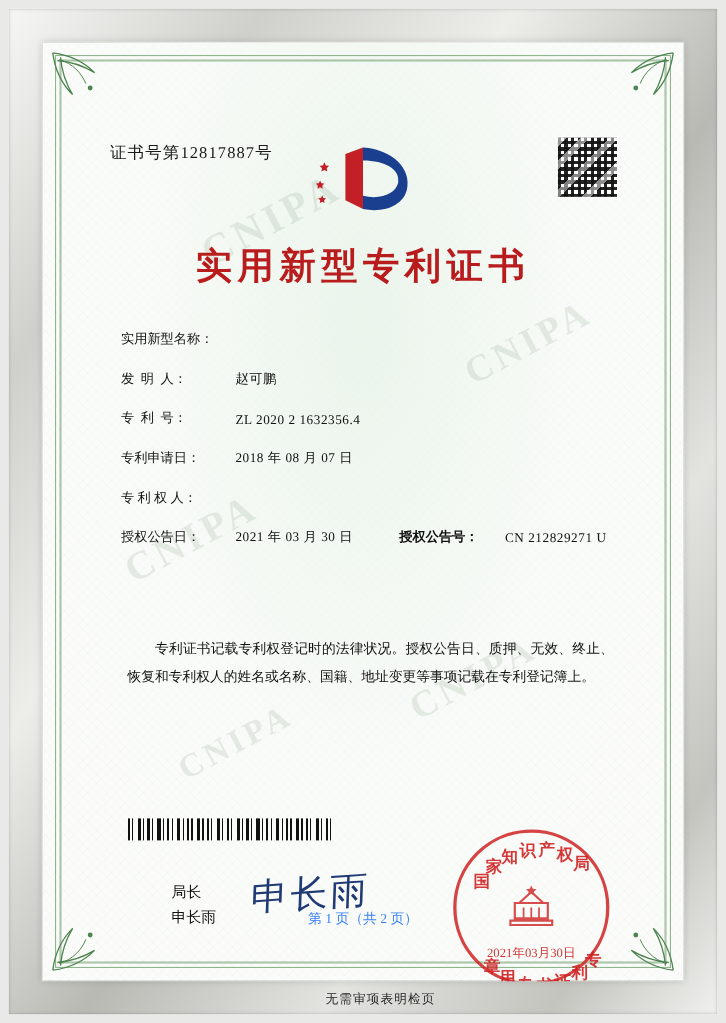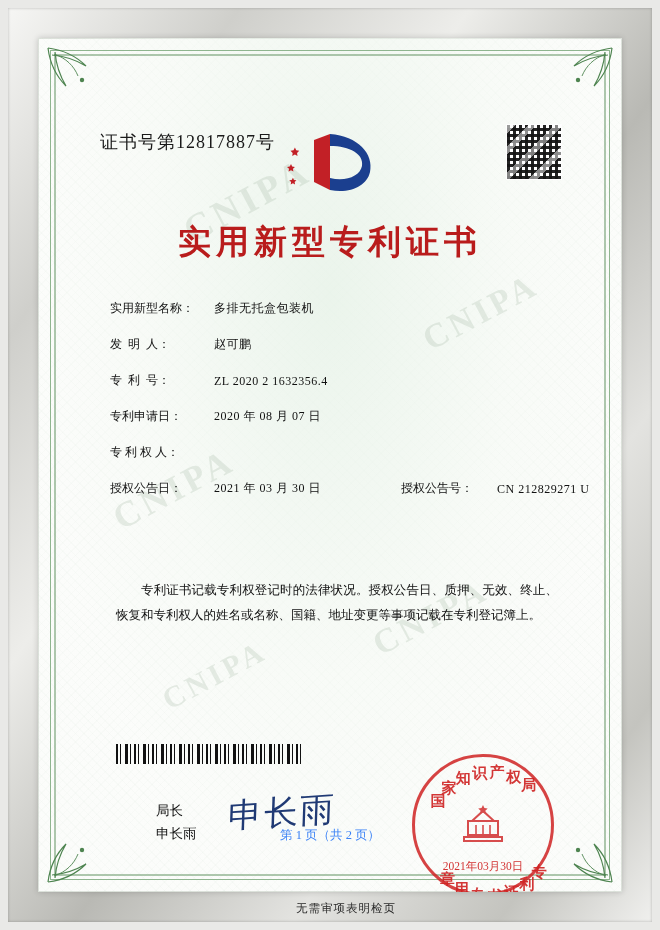--- a/index.html
+++ b/index.html
@@ -103,21 +103,21 @@
   .content {
     position: absolute;
     inset: 0;
     padding: 0;
   }
 
   .cert-no {
     position: absolute;
     left: 62px;
     top: 92px;
-    font-size: 18px;
+    font-size: 15px;
     color: #1a1a1a;
     letter-spacing: 1px;
   }
 
   .qr {
     position: absolute;
     right: 60px;
     top: 86px;
     width: 54px;
     height: 54px;
@@ -182,21 +182,22 @@
   .field .val {
     flex: 1;
     letter-spacing: 0.5px;
   }
   .field.two .val {
     flex: none;
   }
   .field .lbl2 {
     width: 96px;
     flex: none;
-    margin-left: 80px;
+    margin-left: 42px;
+    font-weight: bold;
   }
 
   .paragraphs {
     position: absolute;
     left: 78px;
     right: 64px;
     top: 540px;
     font-size: 12.5px;
     line-height: 2.0;
     color: #111;
@@ -371,33 +372,32 @@
             <path d="M20 22 l2.4 5 5.5 .8 -4 3.9 .9 5.5 -4.8-2.6 -4.9 2.6 .9-5.5 -4-3.9 5.5-.8z" transform="scale(0.5) translate(14,46)"></path>
             <path d="M20 22 l2.4 5 5.5 .8 -4 3.9 .9 5.5 -4.8-2.6 -4.9 2.6 .9-5.5 -4-3.9 5.5-.8z" transform="scale(0.45) translate(22,84)"></path>
           </g>
         </svg>
 
         <div class="title">实用新型专利证书</div>
 
         <div class="fields">
           <div class="field">
             <span class="lbl">实用新型名称：</span>
-            <span class="val">多排无托盒包装机</span>
           </div>
           <div class="field">
             <span class="lbl">发  明  人：</span>
             <span class="val">赵可鹏</span>
           </div>
           <div class="field">
             <span class="lbl">专  利  号：</span>
             <span class="val">ZL 2020 2 1632356.4</span>
           </div>
           <div class="field">
             <span class="lbl">专利申请日：</span>
-            <span class="val">2020 年 08 月 07 日</span>
+            <span class="val">2018 年 08 月 07 日</span>
           </div>
           <div class="field">
             <span class="lbl">专 利 权 人：</span>
           </div>
           <div class="field two">
             <span class="lbl">授权公告日：</span>
             <span class="val">2021 年 03 月 30 日</span>
             <span class="lbl2">授权公告号：</span>
             <span class="val">CN 212829271 U</span>
           </div>

